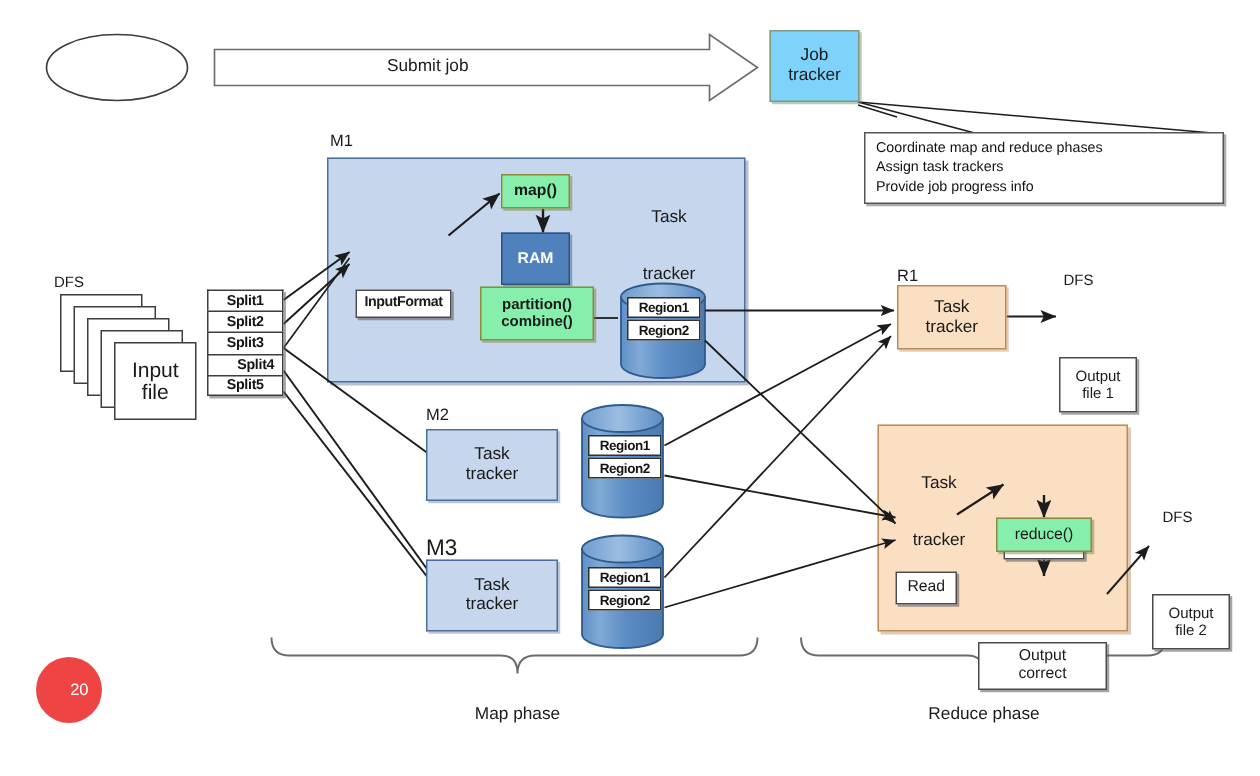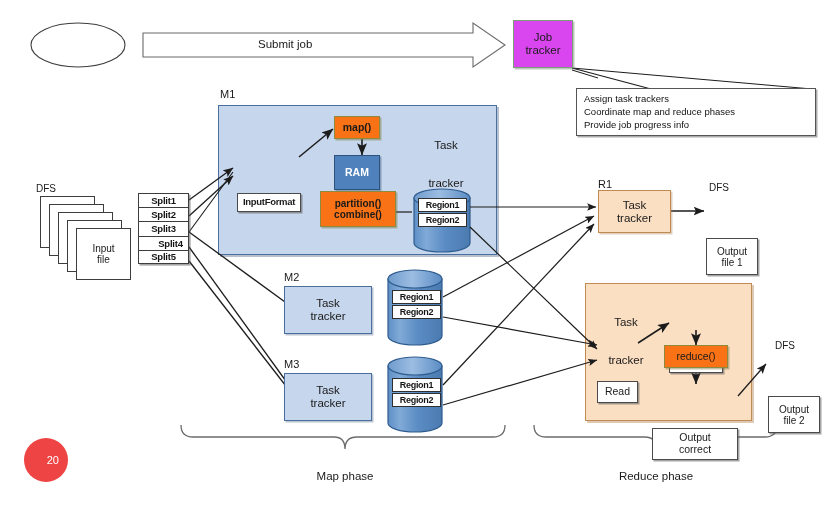--- a/index.html
+++ b/index.html
@@ -44,37 +44,37 @@
     color: #1a1a1a;
     line-height: 1.1;
   }
   .node-white {
     background: #ffffff;
     border: 1px solid #4a4a4a;
     box-shadow: 1.5px 1.5px 0 rgba(90,90,90,0.55);
     margin-top: 44px;
   }
   .node-yellow {
-    background: #f97316;
+    background: #86efac;
     border: 1px solid #8c8a3e;
     box-shadow: 1.5px 1.5px 0 rgba(120,118,60,0.45);
   }
   .node-blue {
     background: #4f82bd;
     border: 1px solid #2f527a;
     color: #ffffff;
     box-shadow: 1.5px 1.5px 0 rgba(60,90,130,0.45);
   }
   .node-lightblue {
     background: #c6d6ec;
     border: 1px solid #4a6f9e;
     box-shadow: 1.5px 1.5px 0 rgba(90,110,140,0.4);
   }
   .node-green {
-    background: #d946ef;
+    background: #7dd3fc;
     border: 1px solid #7d9c79;
     box-shadow: 1.5px 1.5px 0 rgba(110,130,108,0.45);
   }
   .node-orange {
     background: #fbdfc3;
     border: 1px solid #c08a53;
     box-shadow: 1.5px 1.5px 0 rgba(180,135,90,0.4);
   }
   .panel-m1 {
     position: absolute;
@@ -244,32 +244,32 @@
 
 
   <div class="lbl" style="left:258px; top:38px; font-size:11.5px;">Submit job</div>
 
   <div class="box node-green" style="left:513px; top:20px; width:60px; height:48px; font-size:11.5px; flex-direction:column;">
     <span>Job</span>
     <span>tracker</span>
   </div>
 
   <div class="callout" style="left:576px; top:88px; width:240px;">
+    <div>Coordinate map and reduce phases</div>
     <div>Assign task trackers</div>
-    <div>Coordinate map and reduce phases</div>
     <div>Provide job progress info</div>
   </div>
 
   <div class="lbl" style="left:36px; top:183px; font-size:10px;">DFS</div>
 
   <div class="filecard" style="left:40px; top:196px; width:55px; height:52px;"></div>
   <div class="filecard" style="left:49px; top:204px; width:55px; height:52px;"></div>
   <div class="filecard" style="left:58px; top:212px; width:55px; height:52px;"></div>
   <div class="filecard" style="left:67px; top:220px; width:55px; height:52px;"></div>
-  <div class="box filecard" style="left:76px; top:228px; width:55px; height:52px; font-size:10px; flex-direction:column;">
+  <div class="box filecard" style="left:76px; top:228px; width:55px; height:52px; font-size:14px; flex-direction:column;">
     <span>Input</span>
     <span>file</span>
   </div>
 
   <div class="splitstack" style="left:138px; top:193px; width:51px; height:71px;">
     <div class="splitrow" style="height:14.2px;">Split1</div>
     <div class="splitrow" style="height:14.2px;">Split2</div>
     <div class="splitrow" style="height:14.2px;">Split3</div>
     <div class="splitrow" style="height:14.2px;padding-left:14px;">Split4</div>
     <div class="splitrow" style="height:14.2px;">Split5</div>
@@ -299,21 +299,21 @@
   <div class="lbl" style="left:284px; top:271px; font-size:11px;">M2</div>
 
   <div class="box node-lightblue" style="left:284px; top:286px; width:88px; height:48px; font-size:11.5px; flex-direction:column;">
     <span>Task</span>
     <span>tracker</span>
   </div>
 
   <div class="regionlabel" style="left:392px; top:290px; width:49px; height:14px;">Region1</div>
   <div class="regionlabel" style="left:392px; top:305px; width:49px; height:14px;">Region2</div>
 
-  <div class="lbl" style="left:284px; top:358px; font-size:11px;">M3</div>
+  <div class="lbl" style="left:284px; top:358px; font-size:15px;">M3</div>
 
   <div class="box node-lightblue" style="left:284px; top:373px; width:88px; height:48px; font-size:11.5px; flex-direction:column;">
     <span>Task</span>
     <span>tracker</span>
   </div>
 
   <div class="regionlabel" style="left:392px; top:378px; width:49px; height:14px;">Region1</div>
   <div class="regionlabel" style="left:392px; top:393px; width:49px; height:14px;">Region2</div>
 
   <div class="lbl" style="left:598px; top:178px; font-size:11px;">R1</div>

